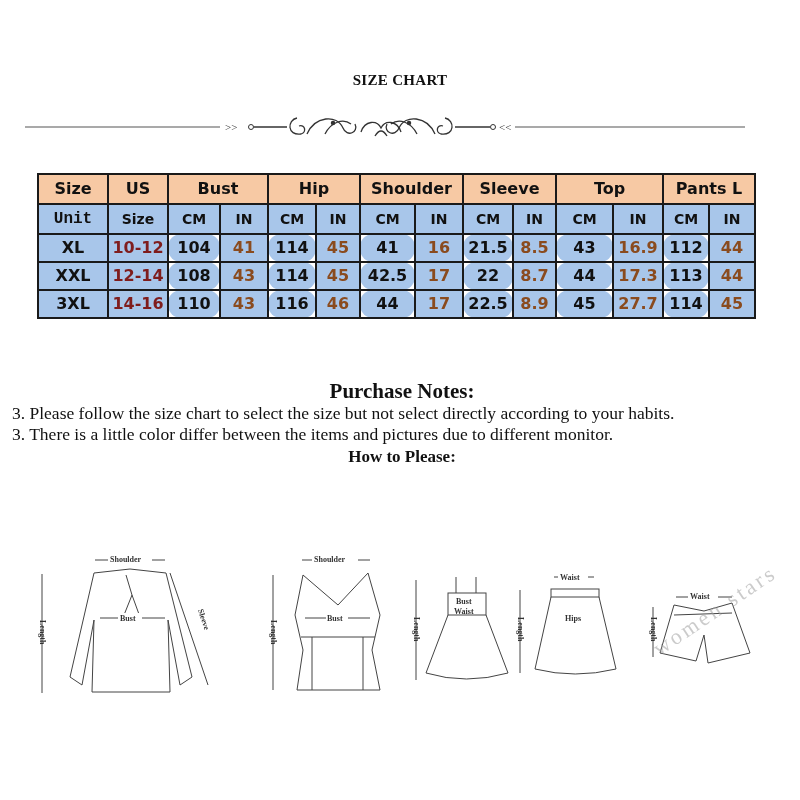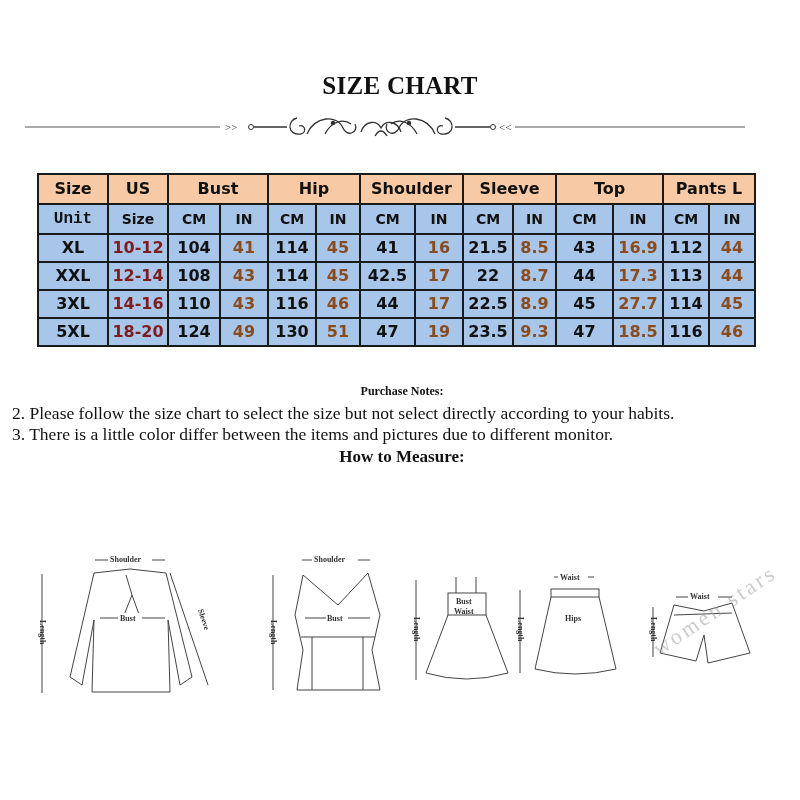--- a/index.html
+++ b/index.html
@@ -1,29 +1,29 @@
 <!DOCTYPE html>
 <html><head>
 <meta charset="utf-8">
 <style>
   html, body { margin: 0; padding: 0; background: #ffffff; }
   body { width: 800px; height: 800px; position: relative; overflow: hidden; font-family: "Liberation Serif", serif; color: #111; }
-  .title { position: absolute; top: 72px; left: 0; width: 800px; text-align: center; font-family: "Liberation Serif", serif; font-weight: bold; font-size: 25px; letter-spacing: 0.3px; }
+  .title { position: absolute; top: 72px; left: 0; width: 800px; text-align: center; font-family: "Liberation Serif", serif; font-weight: bold; font-size: 15px; letter-spacing: 0.3px; }
   .divider { position: absolute; top: 112px; left: 25px; width: 720px; height: 30px; }
   table.chart { position: absolute; left: 37px; top: 173px; border-collapse: collapse; font-family: "DejaVu Sans", sans-serif; font-weight: bold; table-layout: fixed; }
   table.chart td { border: 2px solid #1a1a1a; text-align: center; padding: 0; height: 26px; font-size: 16px; line-height: 26px; }
   tr.hdr td { background: #f7c9a4; font-size: 16px; height: 28px; }
   tr.unit td { background: #a8c6ea; font-size: 14px; height: 28px; }
   tr.unit td.u-first { font-size: 16px; font-family: Liberation Mono, monospace; }
   tr.data td { background: #a8c6ea; height: 26px; }
   td.in { color: #8a4b1e; }
   td.us { color: #7f1d1d; }
-  td.cm { color: #111; }
+  td.cm { color: #111; border-radius: 13px; }
   .notes { position: absolute; left: 12px; top: 381px; width: 780px; font-family: "Liberation Serif", serif; font-size: 17.5px; line-height: 21.5px; }
-  .notes .nhead { text-align: center; font-weight: bold; font-size: 12px; }
+  .notes .nhead { text-align: center; font-weight: bold; font-size: 21px; }
   .notes p { margin: 0; }
   .notes b { font-weight: bold; }
   .how { text-align: center; font-weight: bold; font-size: 17px; }
   .figs { position: absolute; left: 20px; top: 545px; width: 780px; height: 190px; }
   .watermark { position: absolute; left: 648px; top: 640px; transform: rotate(-34deg); transform-origin: left top; font-family: "Liberation Serif", serif; font-size: 22px; color: rgba(160,160,160,0.55); letter-spacing: 3px; white-space: nowrap; }
 </style>
 </head>
 <body>
 
 <div class="title">SIZE CHART</div>
@@ -136,44 +136,28 @@
     <td class="in">46</td>
     <td class="cm">44</td>
     <td class="in">17</td>
     <td class="cm">22.5</td>
     <td class="in">8.9</td>
     <td class="cm">45</td>
     <td class="in">27.7</td>
     <td class="cm">114</td>
     <td class="in">45</td>
   </tr>
-  <tr class="data">
-    <td>5XL</td>
-    <td class="us">18-20</td>
-    <td class="cm">124</td>
-    <td class="in">49</td>
-    <td class="cm">130</td>
-    <td class="in">51</td>
-    <td class="cm">47</td>
-    <td class="in">19</td>
-    <td class="cm">23.5</td>
-    <td class="in">9.3</td>
-    <td class="cm">47</td>
-    <td class="in">18.5</td>
-    <td class="cm">116</td>
-    <td class="in">46</td>
-  </tr>
 </tbody>
   </table>
 
 <div class="notes">
   <div class="nhead">Purchase Notes:</div>
-  <p>2. Please follow the size chart to select the size but not select directly according to your habits.</p>
+  <p>3. Please follow the size chart to select the size but not select directly according to your habits.</p>
   <p>3. There is a little color differ between the items and pictures due to different monitor.</p>
-  <div class="how">How to Measure:</div>
+  <div class="how">How to Please:</div>
 </div>
 
 <svg class="figs" viewBox="0 0 780 190" font-family="Liberation Serif, serif" font-weight="bold" font-size="8" fill="none" stroke="#444" stroke-width="1">
 
   <g>
     <line x1="75" y1="15" x2="145" y2="15"></line>
     <rect x="88" y="9" width="44" height="10" fill="#fff" stroke="none"></rect>
     <text x="90" y="17" fill="#333" stroke="none">Shoulder</text>
     <line x1="22" y1="29" x2="22" y2="148"></line>
     <text x="20" y="75" fill="#333" stroke="none" transform="rotate(90 20 75)">Length</text>

